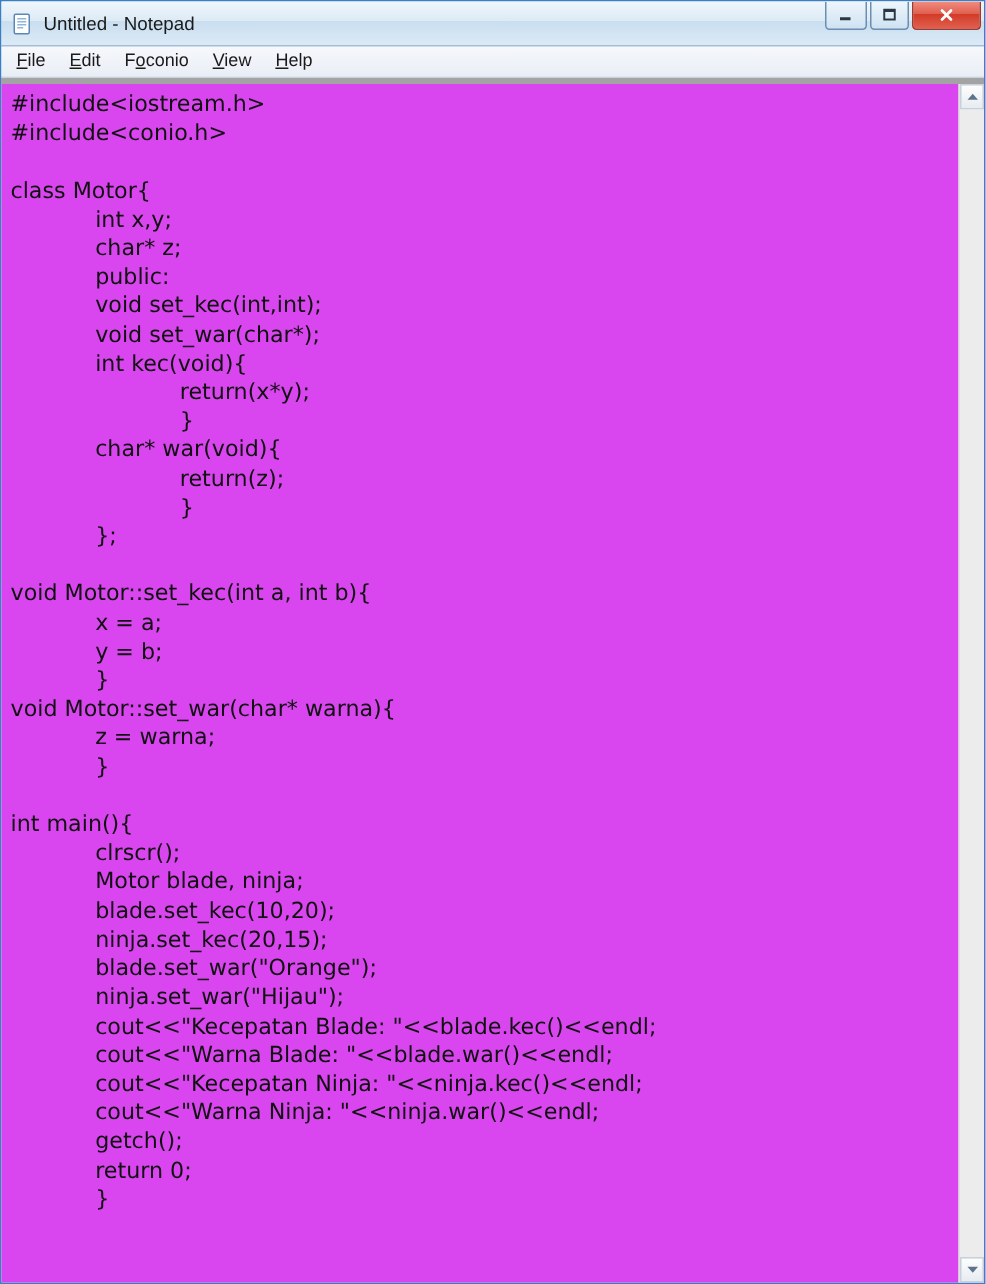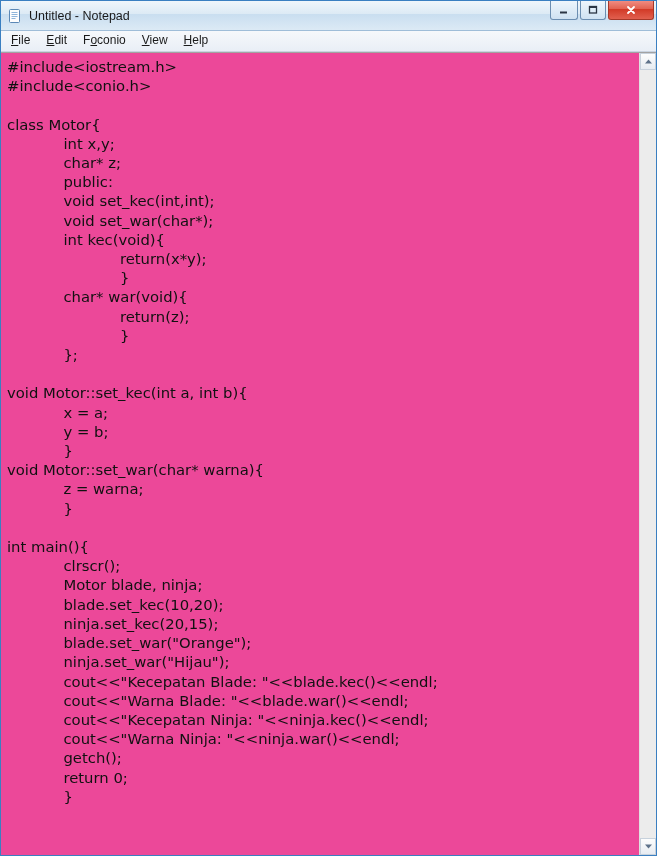--- a/index.html
+++ b/index.html
@@ -58,22 +58,22 @@
     color: #1a1a1a;
     cursor: default;
   }
   .menu-item .ul { text-decoration: underline; }
 
   .content-wrap {
     flex: 1 1 auto;
     display: flex;
     position: relative;
     min-height: 0;
-    background: #ec4899;
-    border-top: 1px solid #a3a3a3;
+    background: #d946ef;
+    border-top: 4px solid #a3a3a3;
   }
   .editor {
     flex: 1 1 auto;
     padding: 4px 6px 4px 6px;
     font-family: "Segoe UI", "DejaVu Sans", sans-serif;
     font-size: 14.8px;
     line-height: 19.2px;
     color: #111;
     white-space: pre;
     overflow: hidden;

